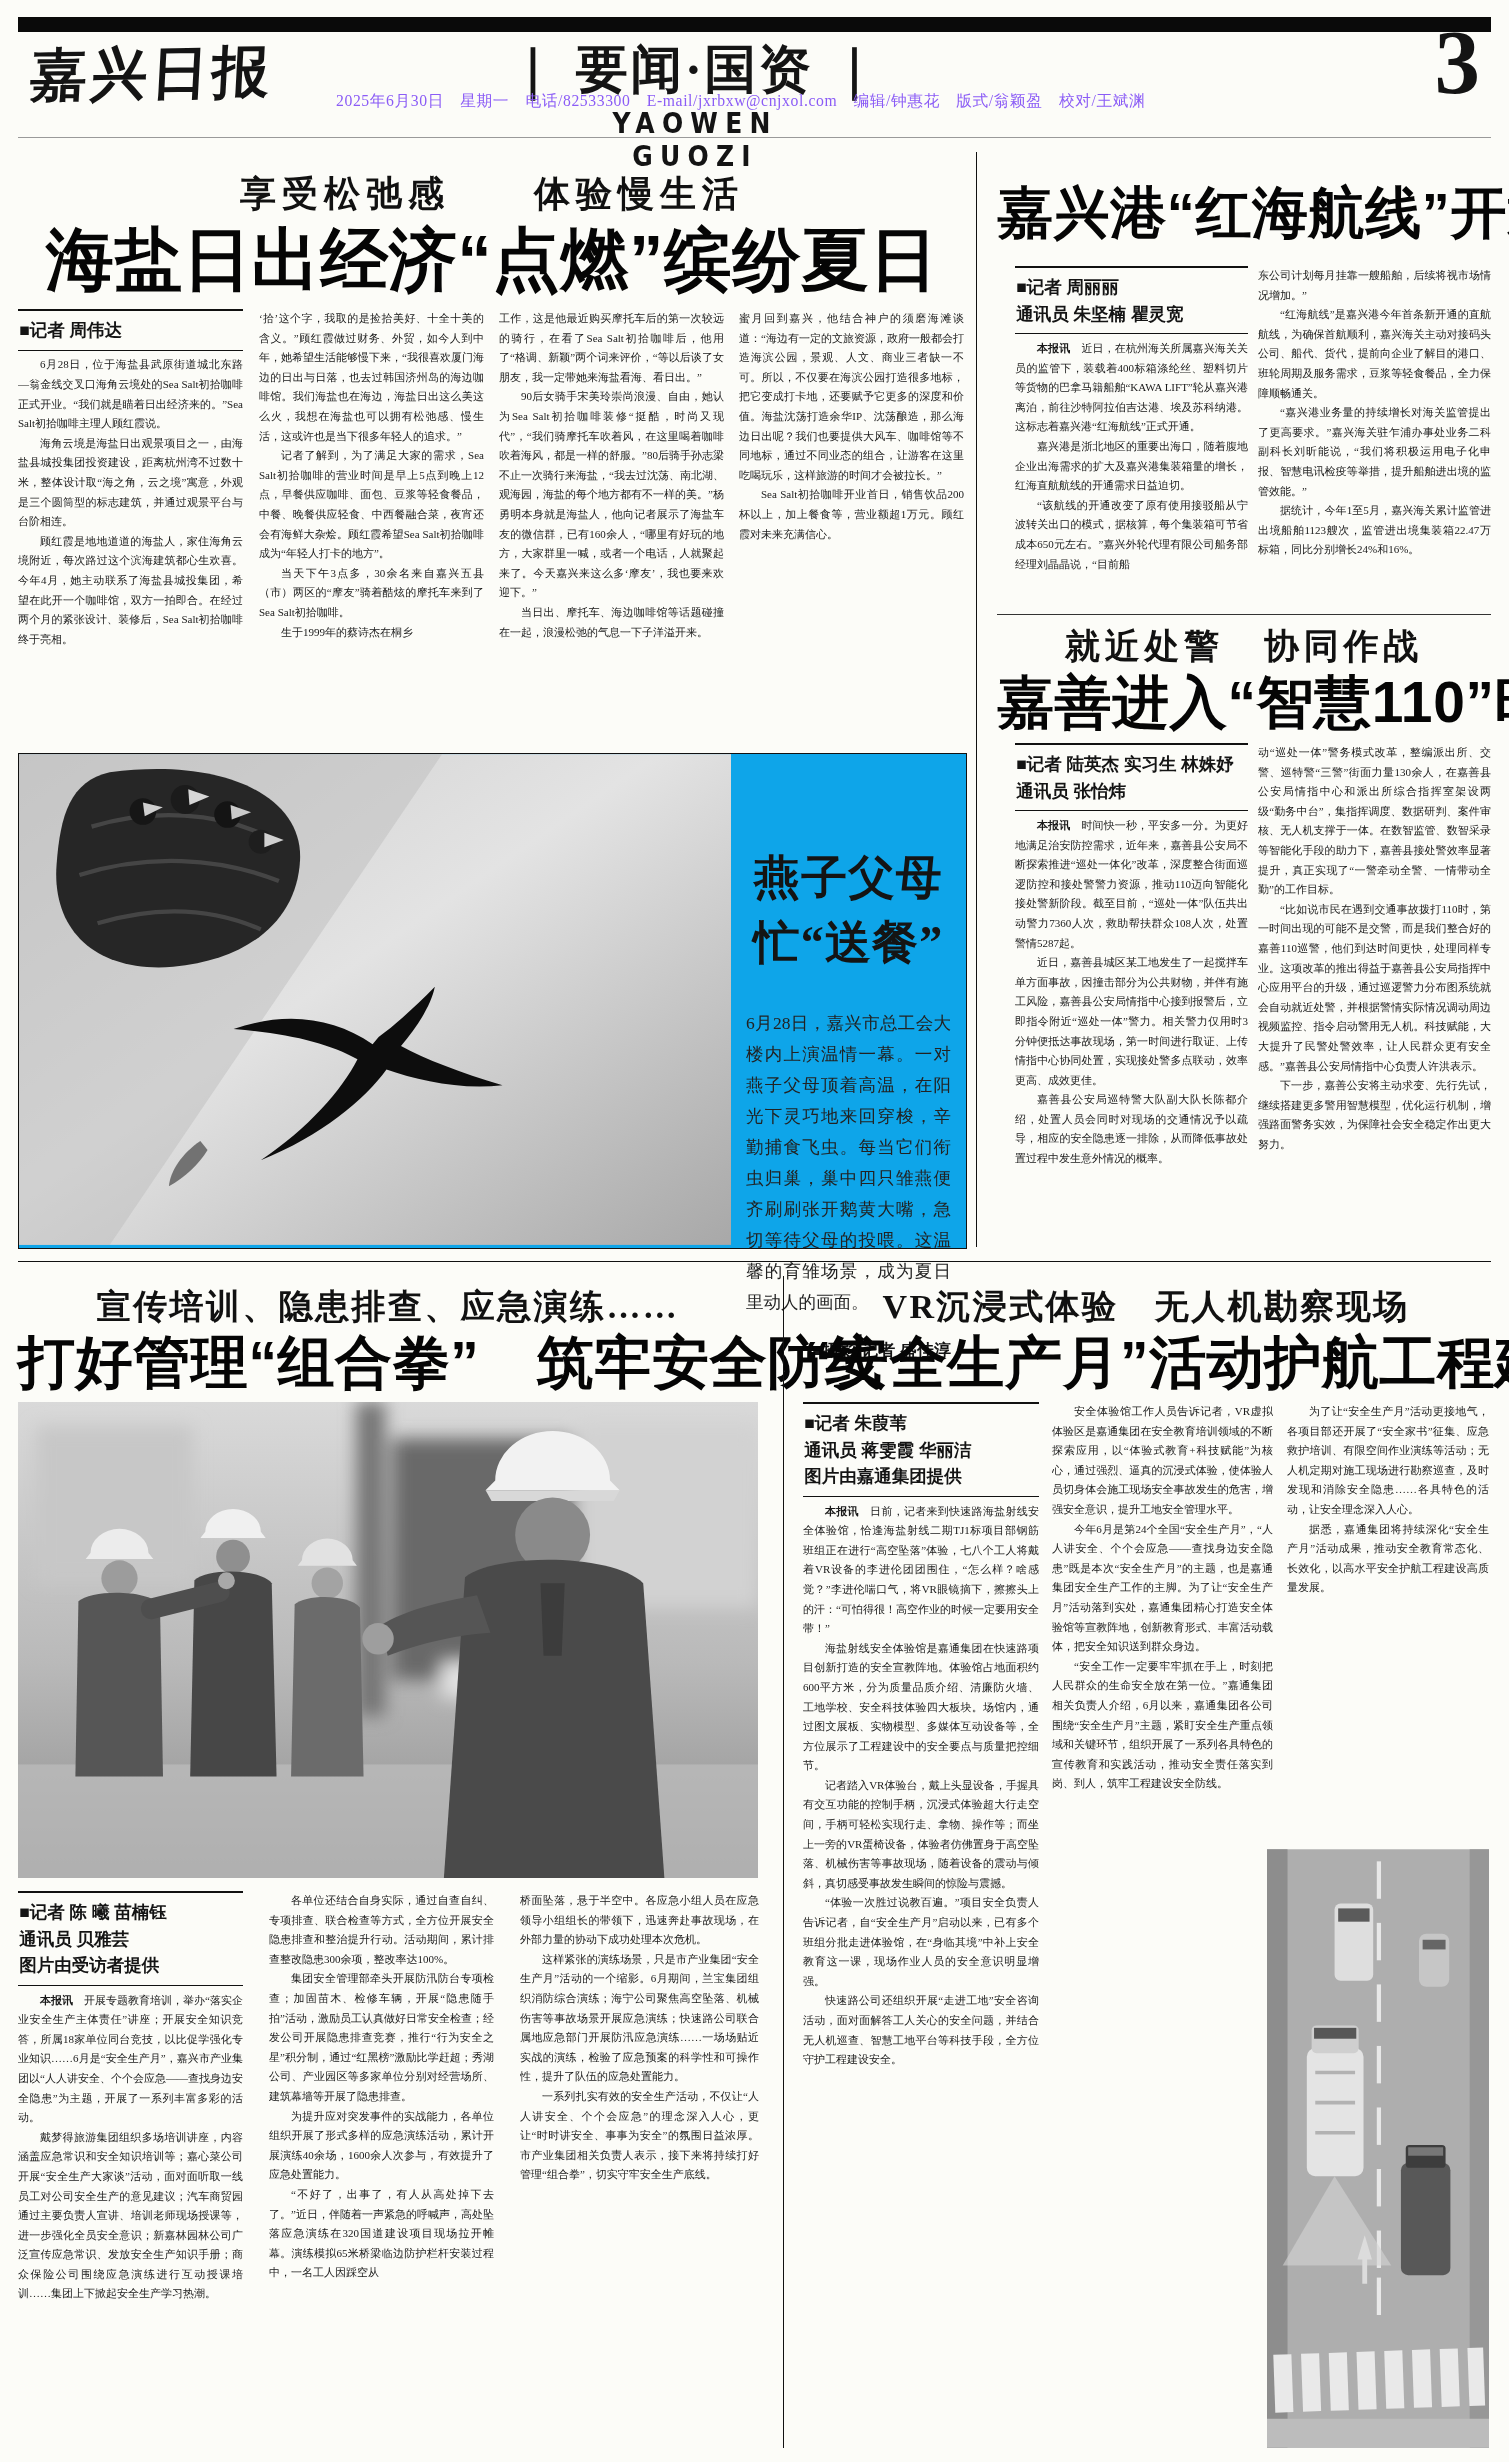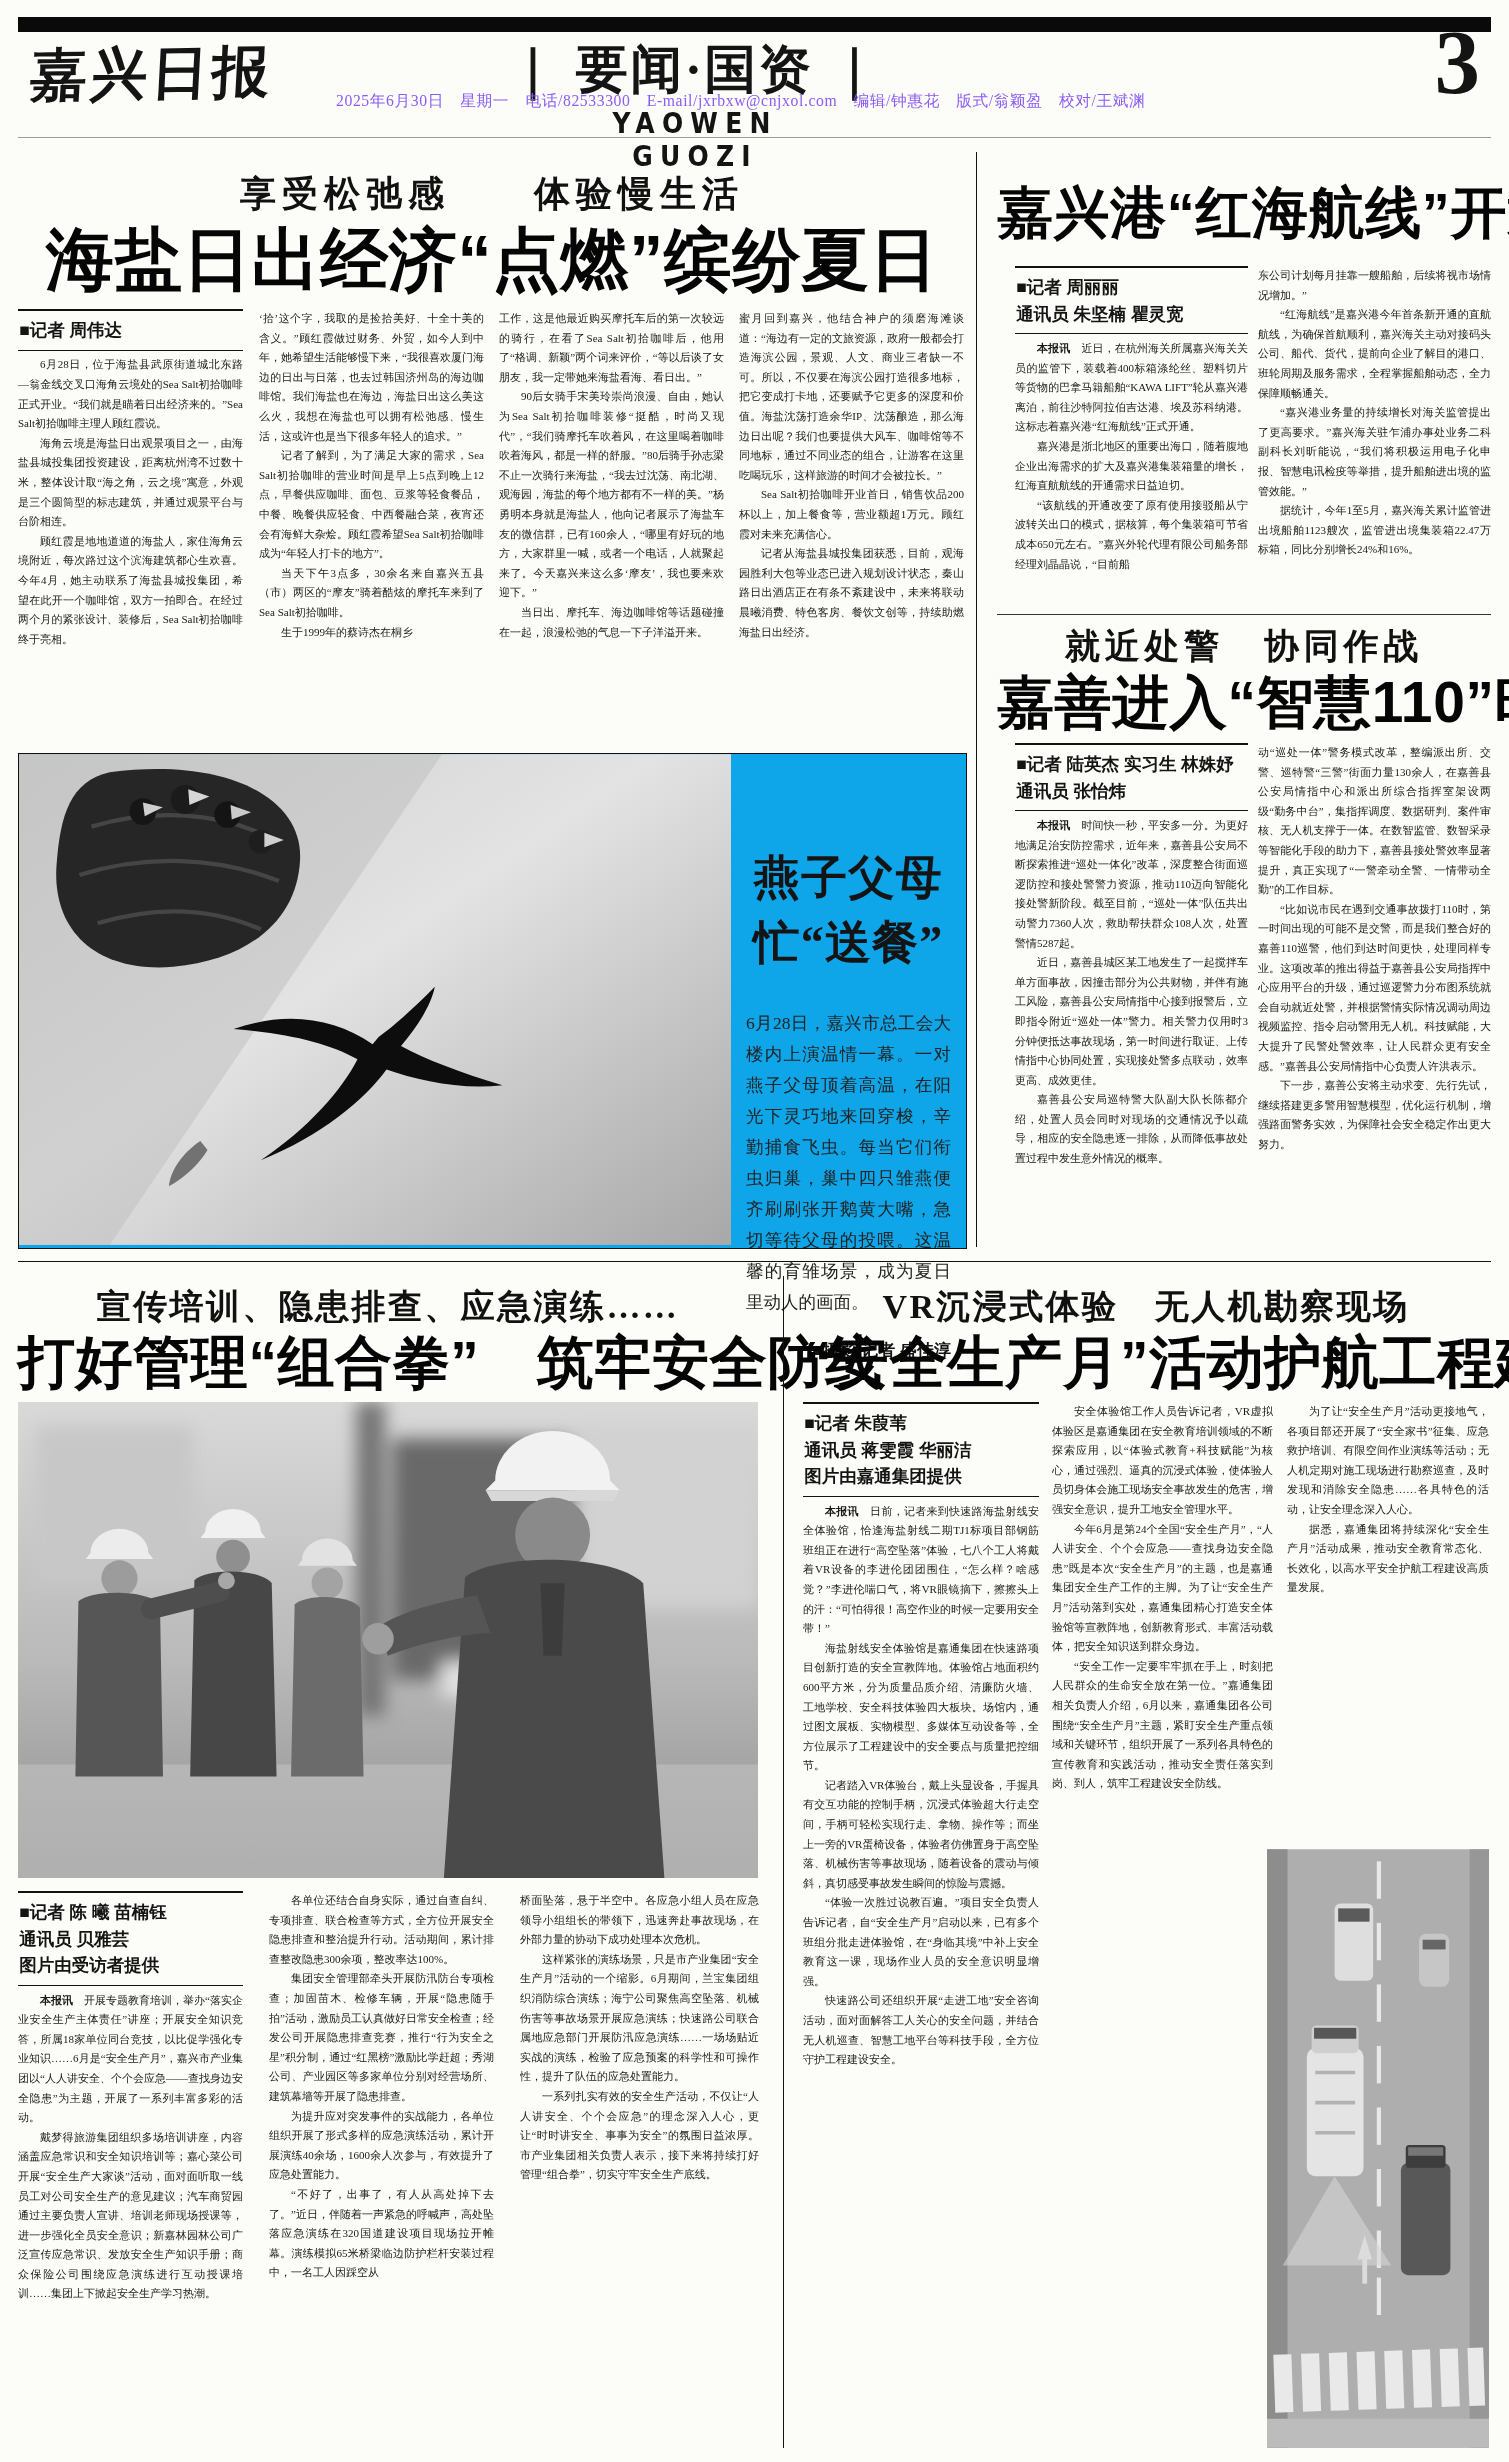--- a/index.html
+++ b/index.html
@@ -78,21 +78,20 @@
       <p>生于1999年的蔡诗杰在桐乡</p>
     </div>
   <div class="abs col" style="left:499px;top:309px;width:225px;height:433px;">
       <p class="cont">工作，这是他最近购买摩托车后的第一次较远的骑行，在看了Sea Salt初拾咖啡后，他用了“格调、新颖”两个词来评价，“等以后谈了女朋友，我一定带她来海盐看海、看日出。”</p>
       <p>90后女骑手宋美玲崇尚浪漫、自由，她认为Sea Salt初拾咖啡装修“挺酷，时尚又现代”，“我们骑摩托车吹着风，在这里喝着咖啡吹着海风，都是一样的舒服。”80后骑手孙志梁不止一次骑行来海盐，“我去过沈荡、南北湖、观海园，海盐的每个地方都有不一样的美。”杨勇明本身就是海盐人，他向记者展示了海盐车友的微信群，已有160余人，“哪里有好玩的地方，大家群里一喊，或者一个电话，人就聚起来了。今天嘉兴来这么多‘摩友’，我也要来欢迎下。”</p>
       <p>当日出、摩托车、海边咖啡馆等话题碰撞在一起，浪漫松弛的气息一下子洋溢开来。</p>
     </div>
   <div class="abs col" style="left:739px;top:309px;width:225px;height:433px;">
       <p class="cont">蜜月回到嘉兴，他结合神户的须磨海滩谈道：“海边有一定的文旅资源，政府一般都会打造海滨公园，景观、人文、商业三者缺一不可。所以，不仅要在海滨公园打造很多地标，把它变成打卡地，还要赋予它更多的深度和价值。海盐沈荡打造余华IP、沈荡酿造，那么海边日出呢？我们也要提供大风车、咖啡馆等不同地标，通过不同业态的组合，让游客在这里吃喝玩乐，这样旅游的时间才会被拉长。”</p>
       <p>Sea Salt初拾咖啡开业首日，销售饮品200杯以上，加上餐食等，营业额超1万元。顾红霞对未来充满信心。</p>
-      <p>记者从海盐县城投集团获悉，目前，观海园胜利大包等业态已进入规划设计状态，秦山路日出酒店正在有条不紊建设中，未来将联动晨曦消费、特色客房、餐饮文创等，持续助燃海盐日出经济。</p>
     </div>
 
   <div class="abs" id="photo-frame">
     <div class="abs" id="swallow-photo">
       <svg viewBox="0 0 1178 812" width="712" height="491">
         <defs>
           <linearGradient id="swbg" x1="0" y1="0" x2="1" y2="1">
             <stop offset="0" stop-color="#cdcdcd"></stop>
               <stop offset="0.45" stop-color="#e3e3e3"></stop>
             <stop offset="1" stop-color="#a8a8a8"></stop>
@@ -133,21 +132,21 @@
         <p>通讯员 朱坚楠 瞿灵宽</p>
       </div>
     <div class="col" style="height:266px;margin-top:4.8px;">
         <p><b>本报讯</b>　近日，在杭州海关所属嘉兴海关关员的监管下，装载着400标箱涤纶丝、塑料切片等货物的巴拿马籍船舶“KAWA LIFT”轮从嘉兴港离泊，前往沙特阿拉伯吉达港、埃及苏科纳港。这标志着嘉兴港“红海航线”正式开通。</p>
         <p>嘉兴港是浙北地区的重要出海口，随着腹地企业出海需求的扩大及嘉兴港集装箱量的增长，红海直航航线的开通需求日益迫切。</p>
         <p>“该航线的开通改变了原有使用接驳船从宁波转关出口的模式，据核算，每个集装箱可节省成本650元左右。”嘉兴外轮代理有限公司船务部经理刘晶晶说，“目前船</p>
       </div>
   </div>
   <div class="abs col" style="left:1258px;top:266px;width:233px;height:340px;">
       <p class="cont">东公司计划每月挂靠一艘船舶，后续将视市场情况增加。”</p>
-      <p>“红海航线”是嘉兴港今年首条新开通的直航航线，为确保首航顺利，嘉兴海关主动对接码头公司、船代、货代，提前向企业了解目的港口、班轮周期及服务需求，全程掌握船舶动态，全力保障顺畅通关。</p>
+      <p>“红海航线”是嘉兴港今年首条新开通的直航航线，为确保首航顺利，嘉兴海关主动对接码头公司、船代、货代，提前向企业了解目的港口、班轮周期及服务需求，豆浆等轻食餐品，全力保障顺畅通关。</p>
       <p>“嘉兴港业务量的持续增长对海关监管提出了更高要求。”嘉兴海关驻乍浦办事处业务二科副科长刘昕能说，“我们将积极运用电子化申报、智慧电讯检疫等举措，提升船舶进出境的监管效能。”</p>
       <p>据统计，今年1至5月，嘉兴海关累计监管进出境船舶1123艘次，监管进出境集装箱22.47万标箱，同比分别增长24%和16%。</p>
     </div>
 
   <div class="abs hairline" style="left:997px;top:614px;width:494px;background:#333;"></div>
 
   <div class="abs kicker" style="left:997px;top:623px;width:494px;font-size:35px;letter-spacing:4.8px;">就近处警　协同作战</div>
   <div class="abs headline" style="left:997px;top:665px;width:494px;font-size:57px;">嘉善进入“智慧110”时代</div>
   <div class="abs" style="left:1015px;top:743px;width:233px;">
     <div class="bylinebox" style="font-size:16.3px;">

